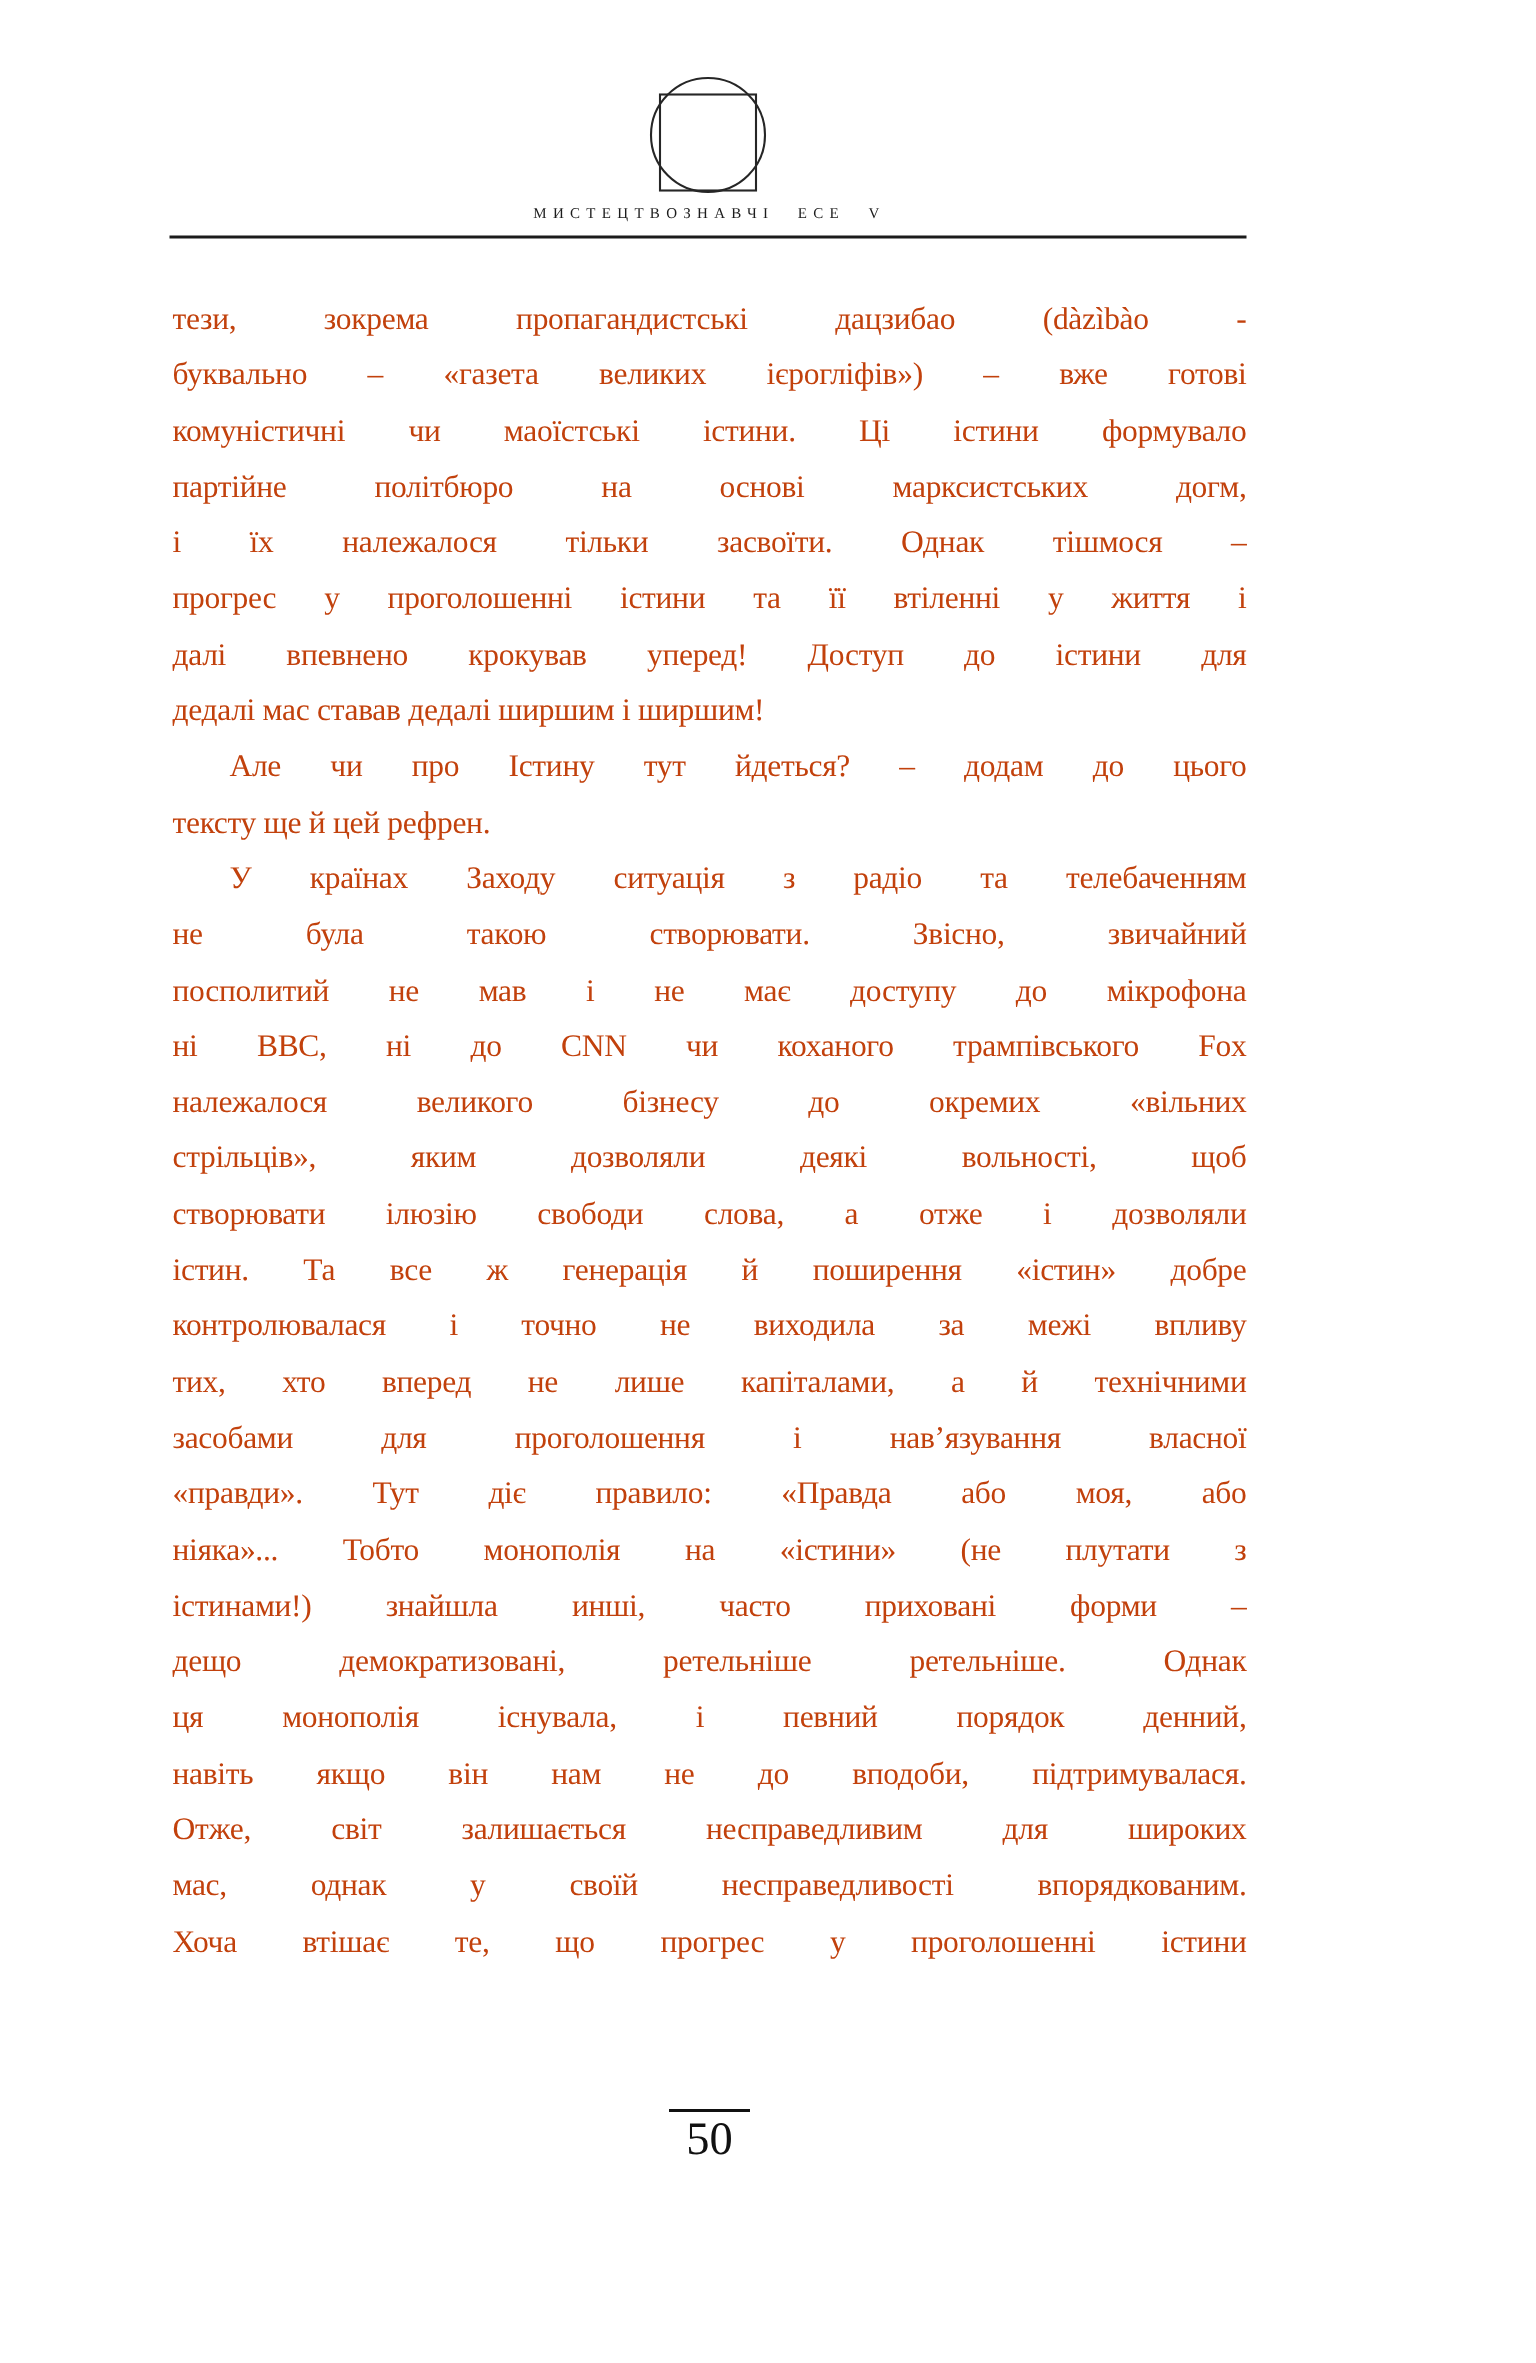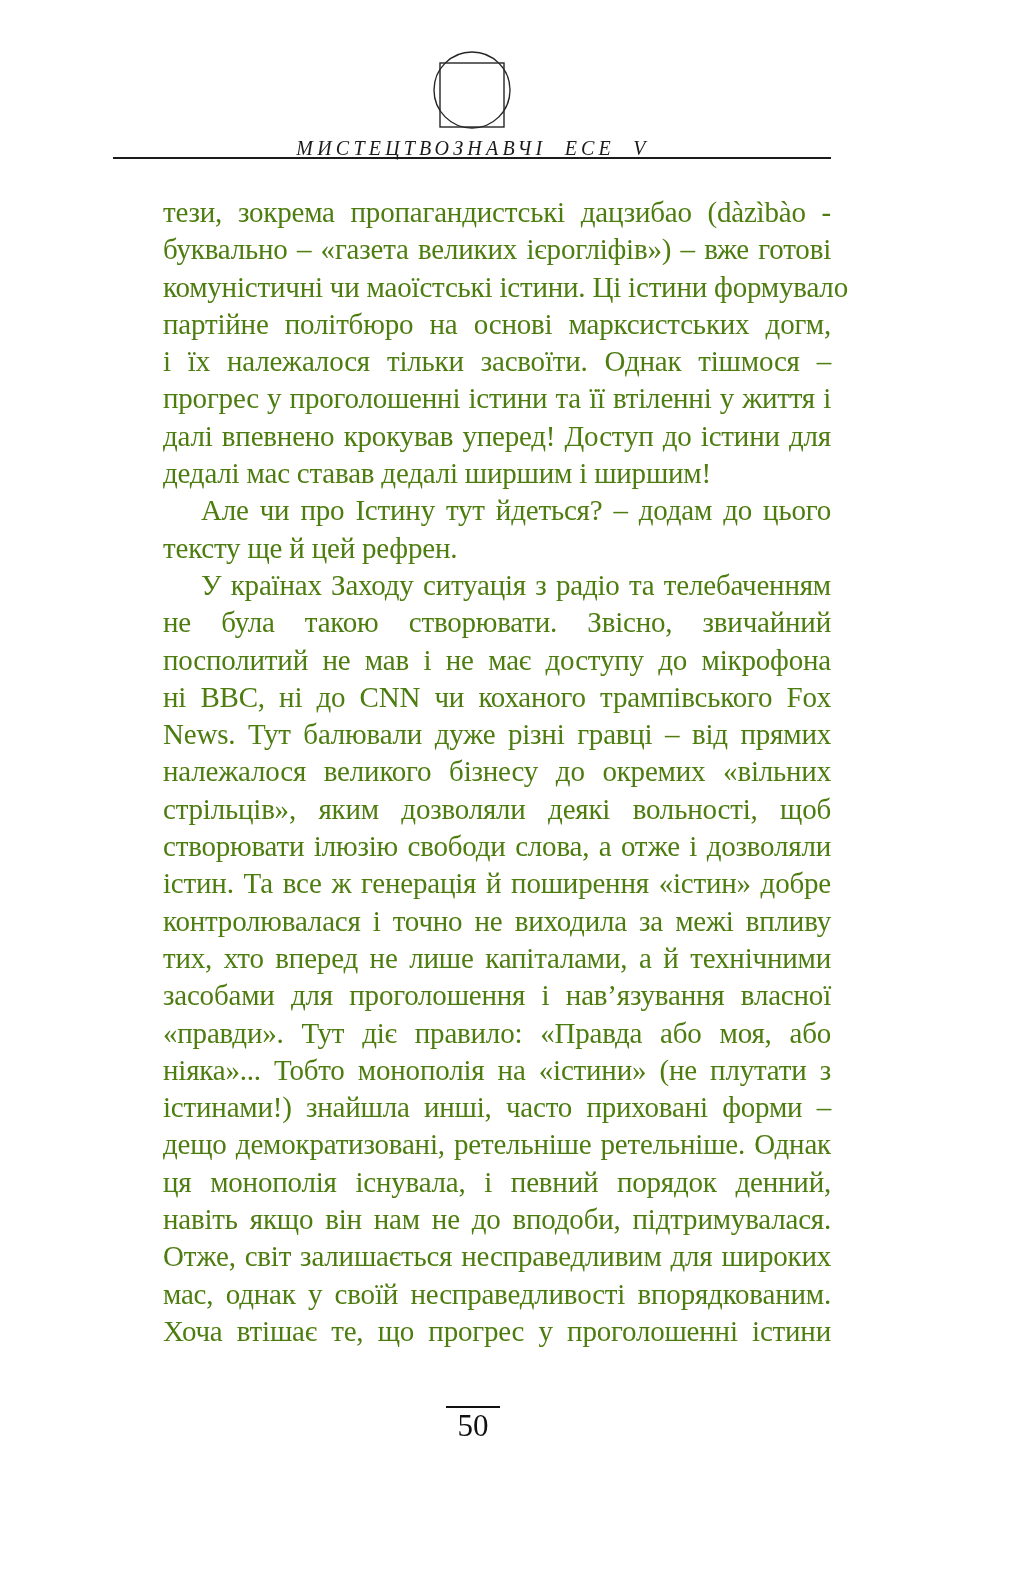--- a/index.html
+++ b/index.html
@@ -11,38 +11,36 @@
     color: #121212;
     overflow: hidden;
   }
   .page { position: absolute; inset: 0; }
 
   
   .logo-wrap { position: absolute; left: 412px; top: 44px; width: 120px; height: 92px; }
   .running-title {
     position: absolute; top: 137px; left: 115px; width: 716px;
     text-align: center;
-    font-size: 20px; letter-spacing: 4.2px; word-spacing: 9px;
+    font-size: 10px; letter-spacing: 4.2px; word-spacing: 9px;
     color: #1c1c1c;
-    font-style: italic;
   }
   .header-rule {
     position: absolute; top: 157px; left: 113px; width: 718px; height: 2px;
     background: #1b1b1b;
   }
 
   
   .body-text { position: absolute; left: 115px; top: 194px; width: 716px; }
   .ln {
-    font-size: 29px;
+    font-size: 21px;
     line-height: 37.3px;
     letter-spacing: -0.2px;
     white-space: nowrap;
-    color: #4d7c0f;
-    margin-left: 48px;
+    color: #c2410c;
   }
   .jst { text-align: justify; text-align-last: justify; }
   .ind { text-indent: 38px; }
 
   
   .page-footer { position: absolute; top: 1406px; left: 115px; width: 716px; text-align: center; }
   .pn-rule { width: 54px; height: 2px; background: #111; margin: 0 auto 1px auto; }
   .page-number { font-size: 31px; line-height: 34px; color: #111; }
 </style>
 </head>
@@ -69,21 +67,20 @@
     <div class="ln jst">і їх належалося тільки засвоїти. Однак тішмося –</div>
     <div class="ln jst">прогрес у проголошенні істини та її втіленні у життя і</div>
     <div class="ln jst">далі впевнено крокував уперед! Доступ до істини для</div>
     <div class="ln">дедалі мас ставав дедалі ширшим і ширшим!</div>
     <div class="ln jst ind">Але чи про Істину тут йдеться? – додам до цього</div>
     <div class="ln">тексту ще й цей рефрен.</div>
     <div class="ln jst ind">У країнах Заходу ситуація з радіо та телебаченням</div>
     <div class="ln jst">не була такою створювати. Звісно, звичайний</div>
     <div class="ln jst">посполитий не мав і не має доступу до мікрофона</div>
     <div class="ln jst">ні BBC, ні до CNN чи коханого трампівського Fox</div>
-    <div class="ln jst">News. Тут балювали дуже різні гравці – від прямих</div>
     <div class="ln jst">належалося великого бізнесу до окремих «вільних</div>
     <div class="ln jst">стрільців», яким дозволяли деякі вольності, щоб</div>
     <div class="ln jst">створювати ілюзію свободи слова, а отже і дозволяли</div>
     <div class="ln jst">істин. Та все ж генерація й поширення «істин» добре</div>
     <div class="ln jst">контролювалася і точно не виходила за межі впливу</div>
     <div class="ln jst">тих, хто вперед не лише капіталами, а й технічними</div>
     <div class="ln jst">засобами для проголошення і нав’язування власної</div>
     <div class="ln jst">«правди». Тут діє правило: «Правда або моя, або</div>
     <div class="ln jst">ніяка»... Тобто монополія на «істини» (не плутати з</div>
     <div class="ln jst">істинами!) знайшла инші, часто приховані форми –</div>

